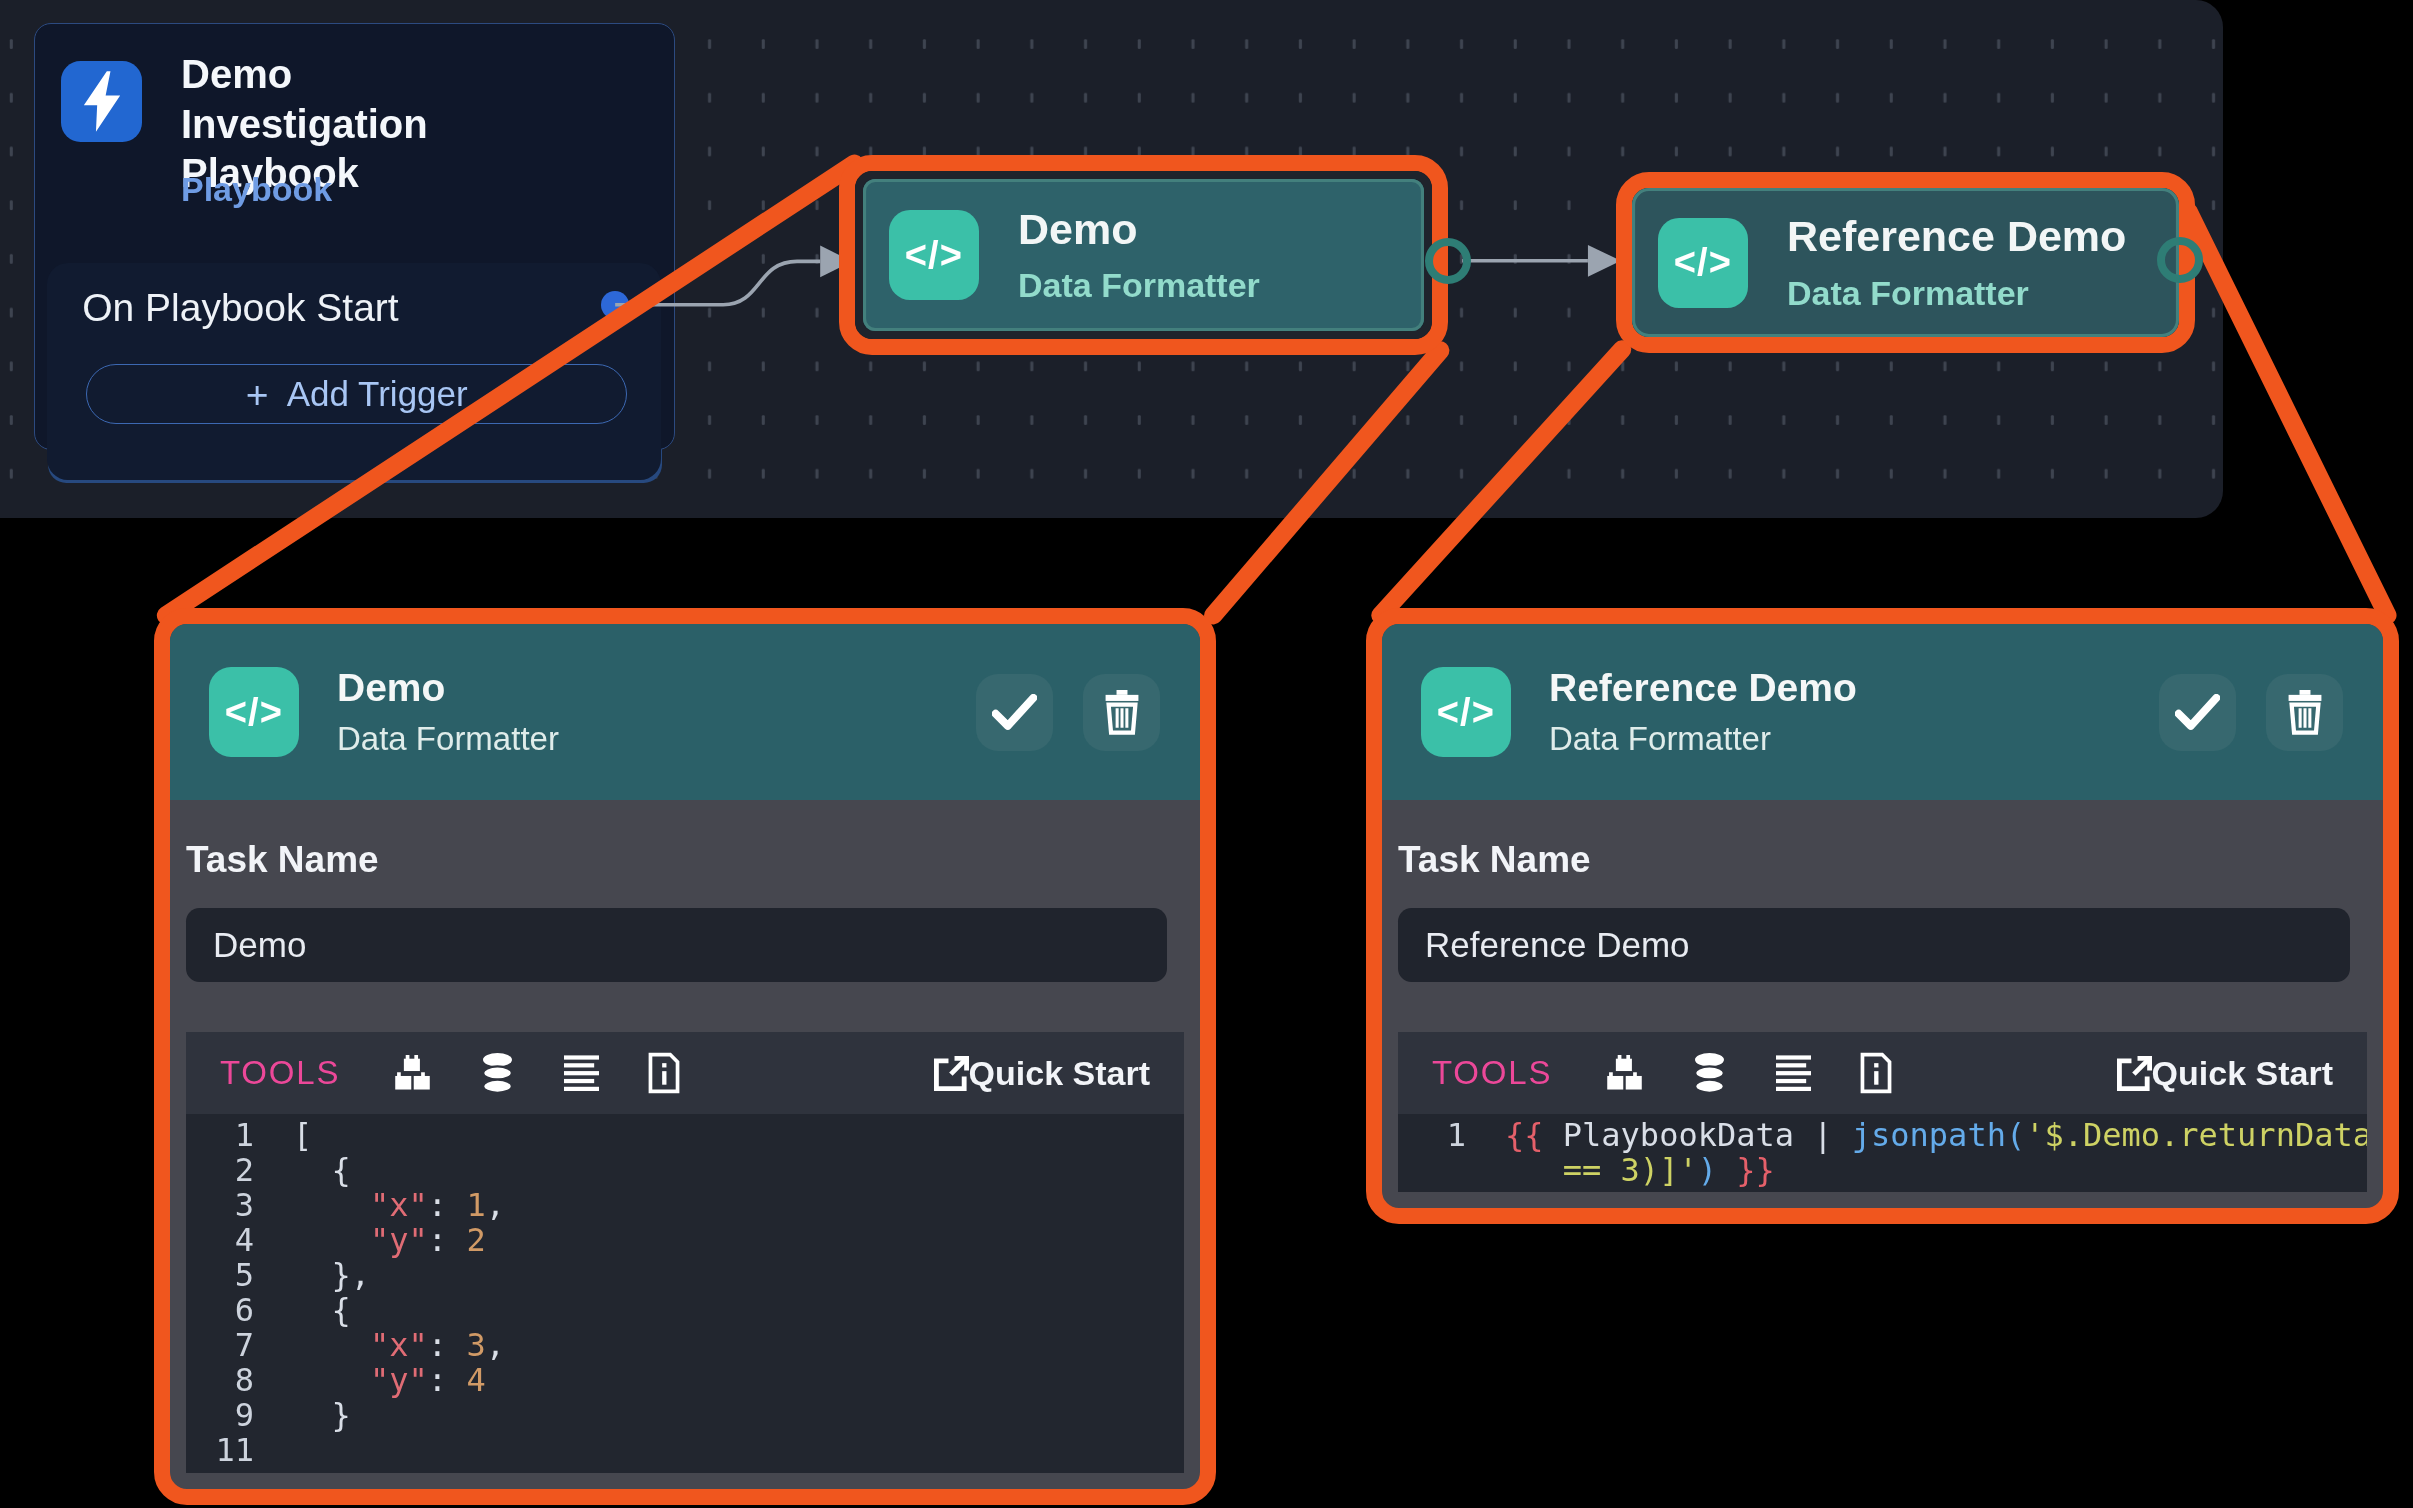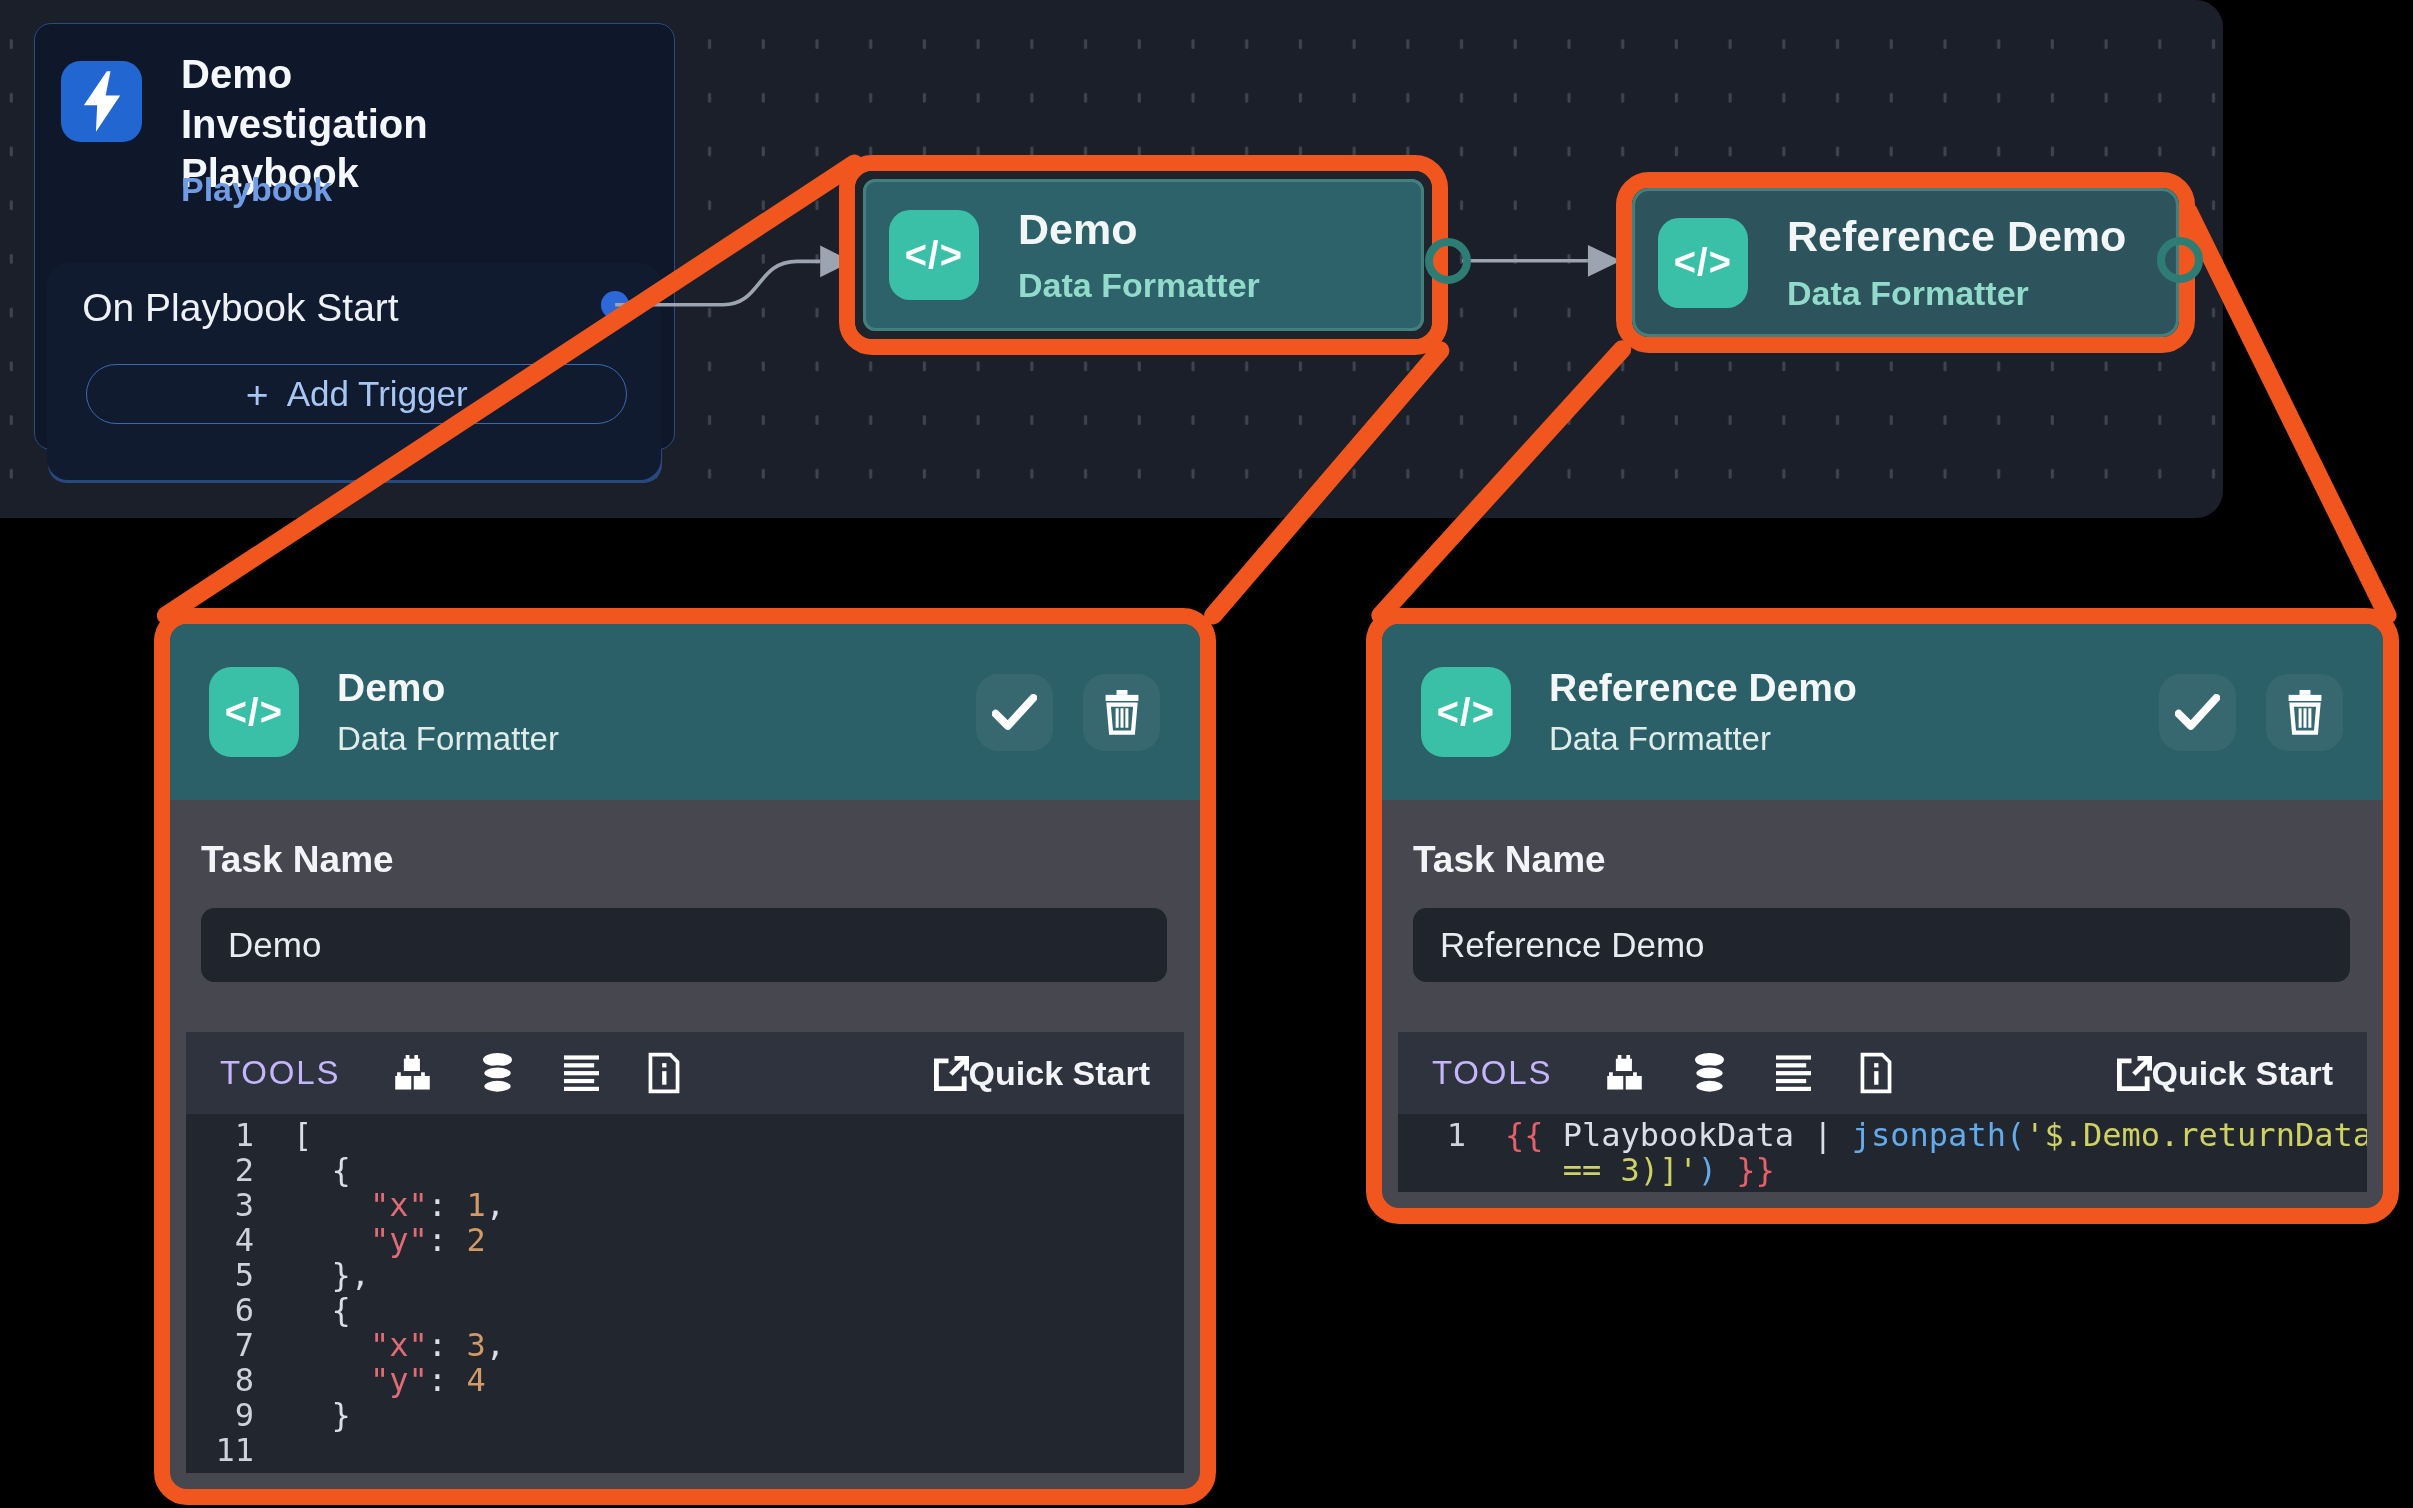--- a/index.html
+++ b/index.html
@@ -56,28 +56,28 @@
   .panel-left{left:154px;top:608px;width:1062px;height:897px;}
   .panel-right{left:1366px;top:608px;width:1033px;height:616px;}
   .phead{height:176px;background:#2b6068;display:flex;align-items:center;}
   .phead .node-icon{margin-left:39px;border-radius:22px;}
   .phead-text{margin-left:38px;display:flex;flex-direction:column;}
   .phead-title{font-size:39px;font-weight:700;color:#f4f7f7;}
   .phead-sub{font-size:33px;color:#dfecea;margin-top:9.8px;}
   .phead-btns{margin-left:auto;margin-right:40px;display:flex;gap:30.5px;}
   .hbtn{width:77px;height:77px;background:#37686f;border-radius:22px;display:flex;
         align-items:center;justify-content:center;}
-  .ptask{padding:39px 33px 0 31px;}
+  .ptask{padding:39px 33px 0 16px;}
   .ptask-label{font-size:37px;font-weight:700;color:#f2f4f8;}
   .ptask-input{margin-top:27px;width:100%;height:74px;background:#20242d;border:none;outline:none;
                border-radius:13.4px;box-sizing:border-box;padding-left:27px;font-size:35px;color:#e8ebf1;
                font-family:"Liberation Sans", sans-serif;display:block;}
   .ptoolbar{position:absolute;left:16px;right:16px;top:408px;height:82px;background:#2f333d;
             display:flex;align-items:center;padding:0 34px;box-sizing:border-box;}
-  .tools-label{font-size:33px;color:#c4b5fd;letter-spacing:1.8px;}
+  .tools-label{font-size:33px;color:#ec4899;letter-spacing:1.8px;}
   .tool-icons{display:flex;gap:49px;margin-left:54px;align-items:center;}
   .qstart{margin-left:auto;display:flex;align-items:center;color:#f2f4f8;
           font-size:34px;font-weight:600;}
   .pcode{position:absolute;left:16px;right:16px;top:490px;bottom:16px;background:#22262f;
          font-family:"DejaVu Sans Mono", monospace;font-size:32px;line-height:35px;
          padding-top:3.7px;overflow:hidden;}
   .code-row{display:flex;}
   .ln{width:68px;min-width:68px;text-align:right;color:#cdd3dd;}
   .lc{margin-left:39px;white-space:pre;}
   .tok-p{color:#d9dee7}.tok-k{color:#e06c75}.tok-n{color:#d19a66}

